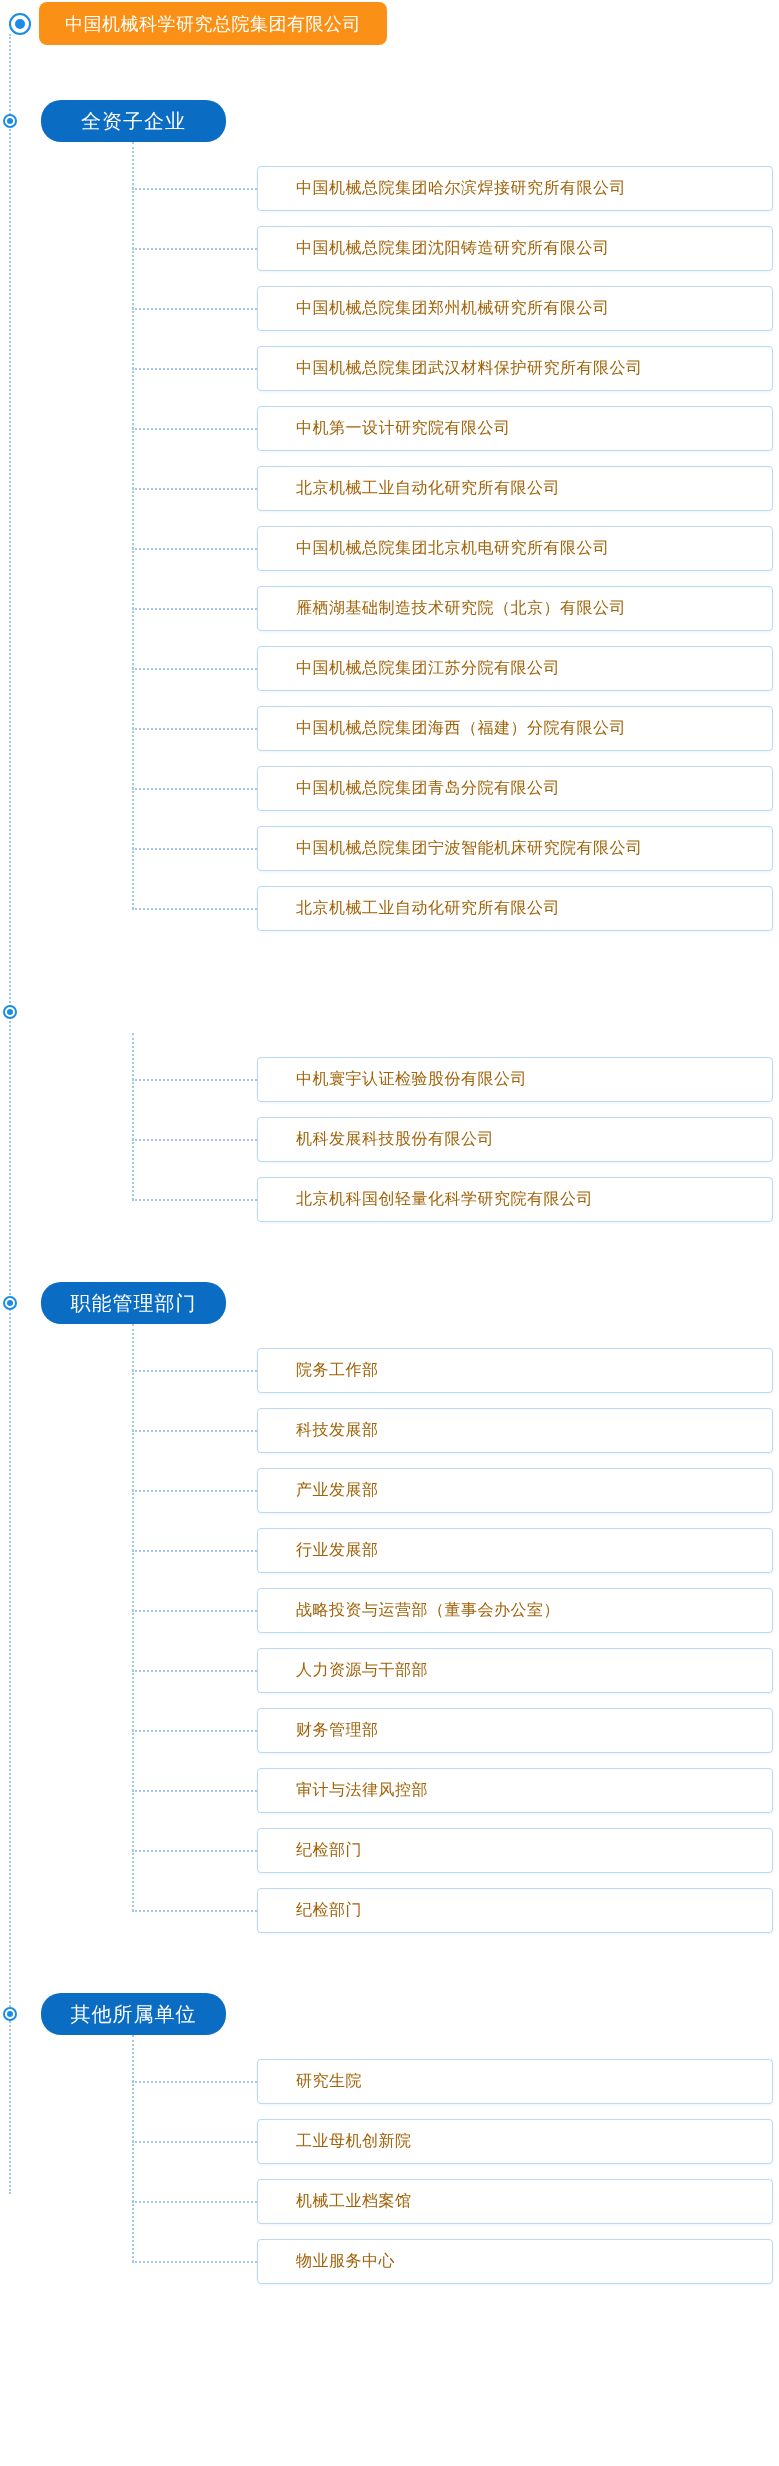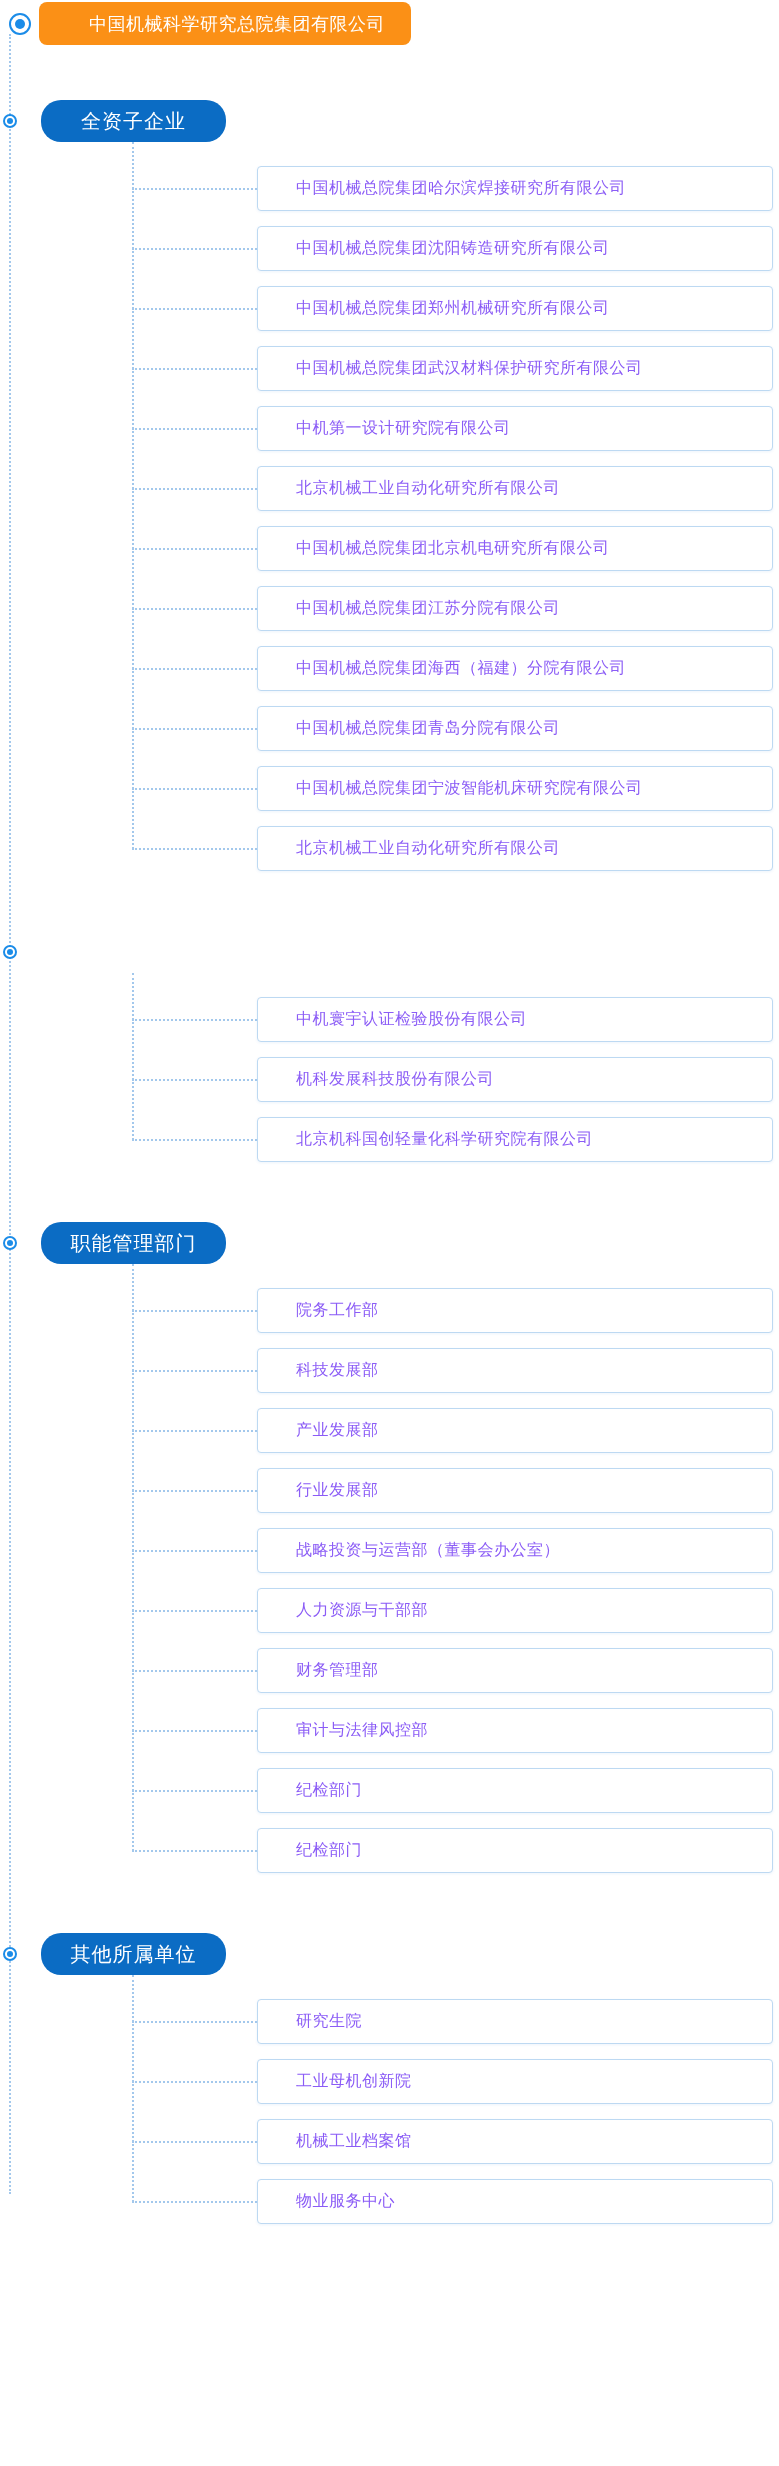--- a/index.html
+++ b/index.html
@@ -16,41 +16,41 @@
   .bullet-lg { width: 22px; height: 22px; margin-left: 9px; }
   .bullet-lg::after { content: ""; position: absolute; left: 4px; top: 4px; right: 4px; bottom: 4px;
           background: #1b8ce8; border-radius: 50%; }
   .bullet-sm { width: 14px; height: 14px; margin-left: 3px; }
   .bullet-sm::after { content: ""; position: absolute; left: 2px; top: 2px; right: 2px; bottom: 2px;
           background: #1b8ce8; border-radius: 50%; }
 
   .root-row { display: flex; align-items: center; padding-top: 2px; }
   .root-box { margin-left: 8px; width: 348px; height: 43px; background: #fb9016; border-radius: 8px;
           color: #fff; font-size: 18px; letter-spacing: 0.5px;
-          display: flex; align-items: center; justify-content: center; cursor: pointer; padding-left: 24px; }
+          display: flex; align-items: center; justify-content: center; cursor: pointer; }
 
   .section { margin-top: 60px; }
   .section.first { margin-top: 55px; }
   .header-row { display: flex; align-items: center; height: 42px; }
   .section-box { margin-left: 24px; width: 185px; height: 42px; background: #0b6cc4; border-radius: 20px;
           color: #fff; font-size: 20px; letter-spacing: 1px;
           display: flex; align-items: center; justify-content: center; cursor: pointer; }
 
   .items { position: relative; padding-top: 24px; display: flex; flex-direction: column; gap: 15px; }
   .vline { position: absolute; left: 132px; top: 0; height: calc(100% - 22px); width: 0;
           border-left: 2px dotted #a3c8ec; }
 
   .item-row { position: relative; margin-left: 257px; width: 516px; height: 45px; }
   .h-connector { position: absolute; left: -125px; top: 50%; margin-top: -1px; width: 125px; height: 0;
           border-top: 2px dotted #a3c8ec; }
   .item-box { width: 100%; height: 100%; box-sizing: border-box; background: #fff;
           border: 1px solid #bdd9f2; border-radius: 4px;
           box-shadow: 0 1px 3px rgba(27, 115, 209, 0.08);
           display: flex; align-items: center; padding-left: 38px;
-          color: #8b5cf6; font-size: 16px; letter-spacing: 0.5px; cursor: pointer; }
+          color: #a16207; font-size: 16px; letter-spacing: 0.5px; cursor: pointer; }
 </style>
 </head>
 <body>
 
 <div class="canvas">
   <div class="rail"></div>
 
   <div class="root-row">
     <span class="bullet-lg"></span>
     <div class="root-box">中国机械科学研究总院集团有限公司</div>
@@ -86,20 +86,24 @@
       <div class="item-row">
           <span class="h-connector"></span>
           <div class="item-box">北京机械工业自动化研究所有限公司</div>
         </div>
       <div class="item-row">
           <span class="h-connector"></span>
           <div class="item-box">中国机械总院集团北京机电研究所有限公司</div>
         </div>
       <div class="item-row">
           <span class="h-connector"></span>
+          <div class="item-box">雁栖湖基础制造技术研究院（北京）有限公司</div>
+        </div>
+      <div class="item-row">
+          <span class="h-connector"></span>
           <div class="item-box">中国机械总院集团江苏分院有限公司</div>
         </div>
       <div class="item-row">
           <span class="h-connector"></span>
           <div class="item-box">中国机械总院集团海西（福建）分院有限公司</div>
         </div>
       <div class="item-row">
           <span class="h-connector"></span>
           <div class="item-box">中国机械总院集团青岛分院有限公司</div>
         </div>

